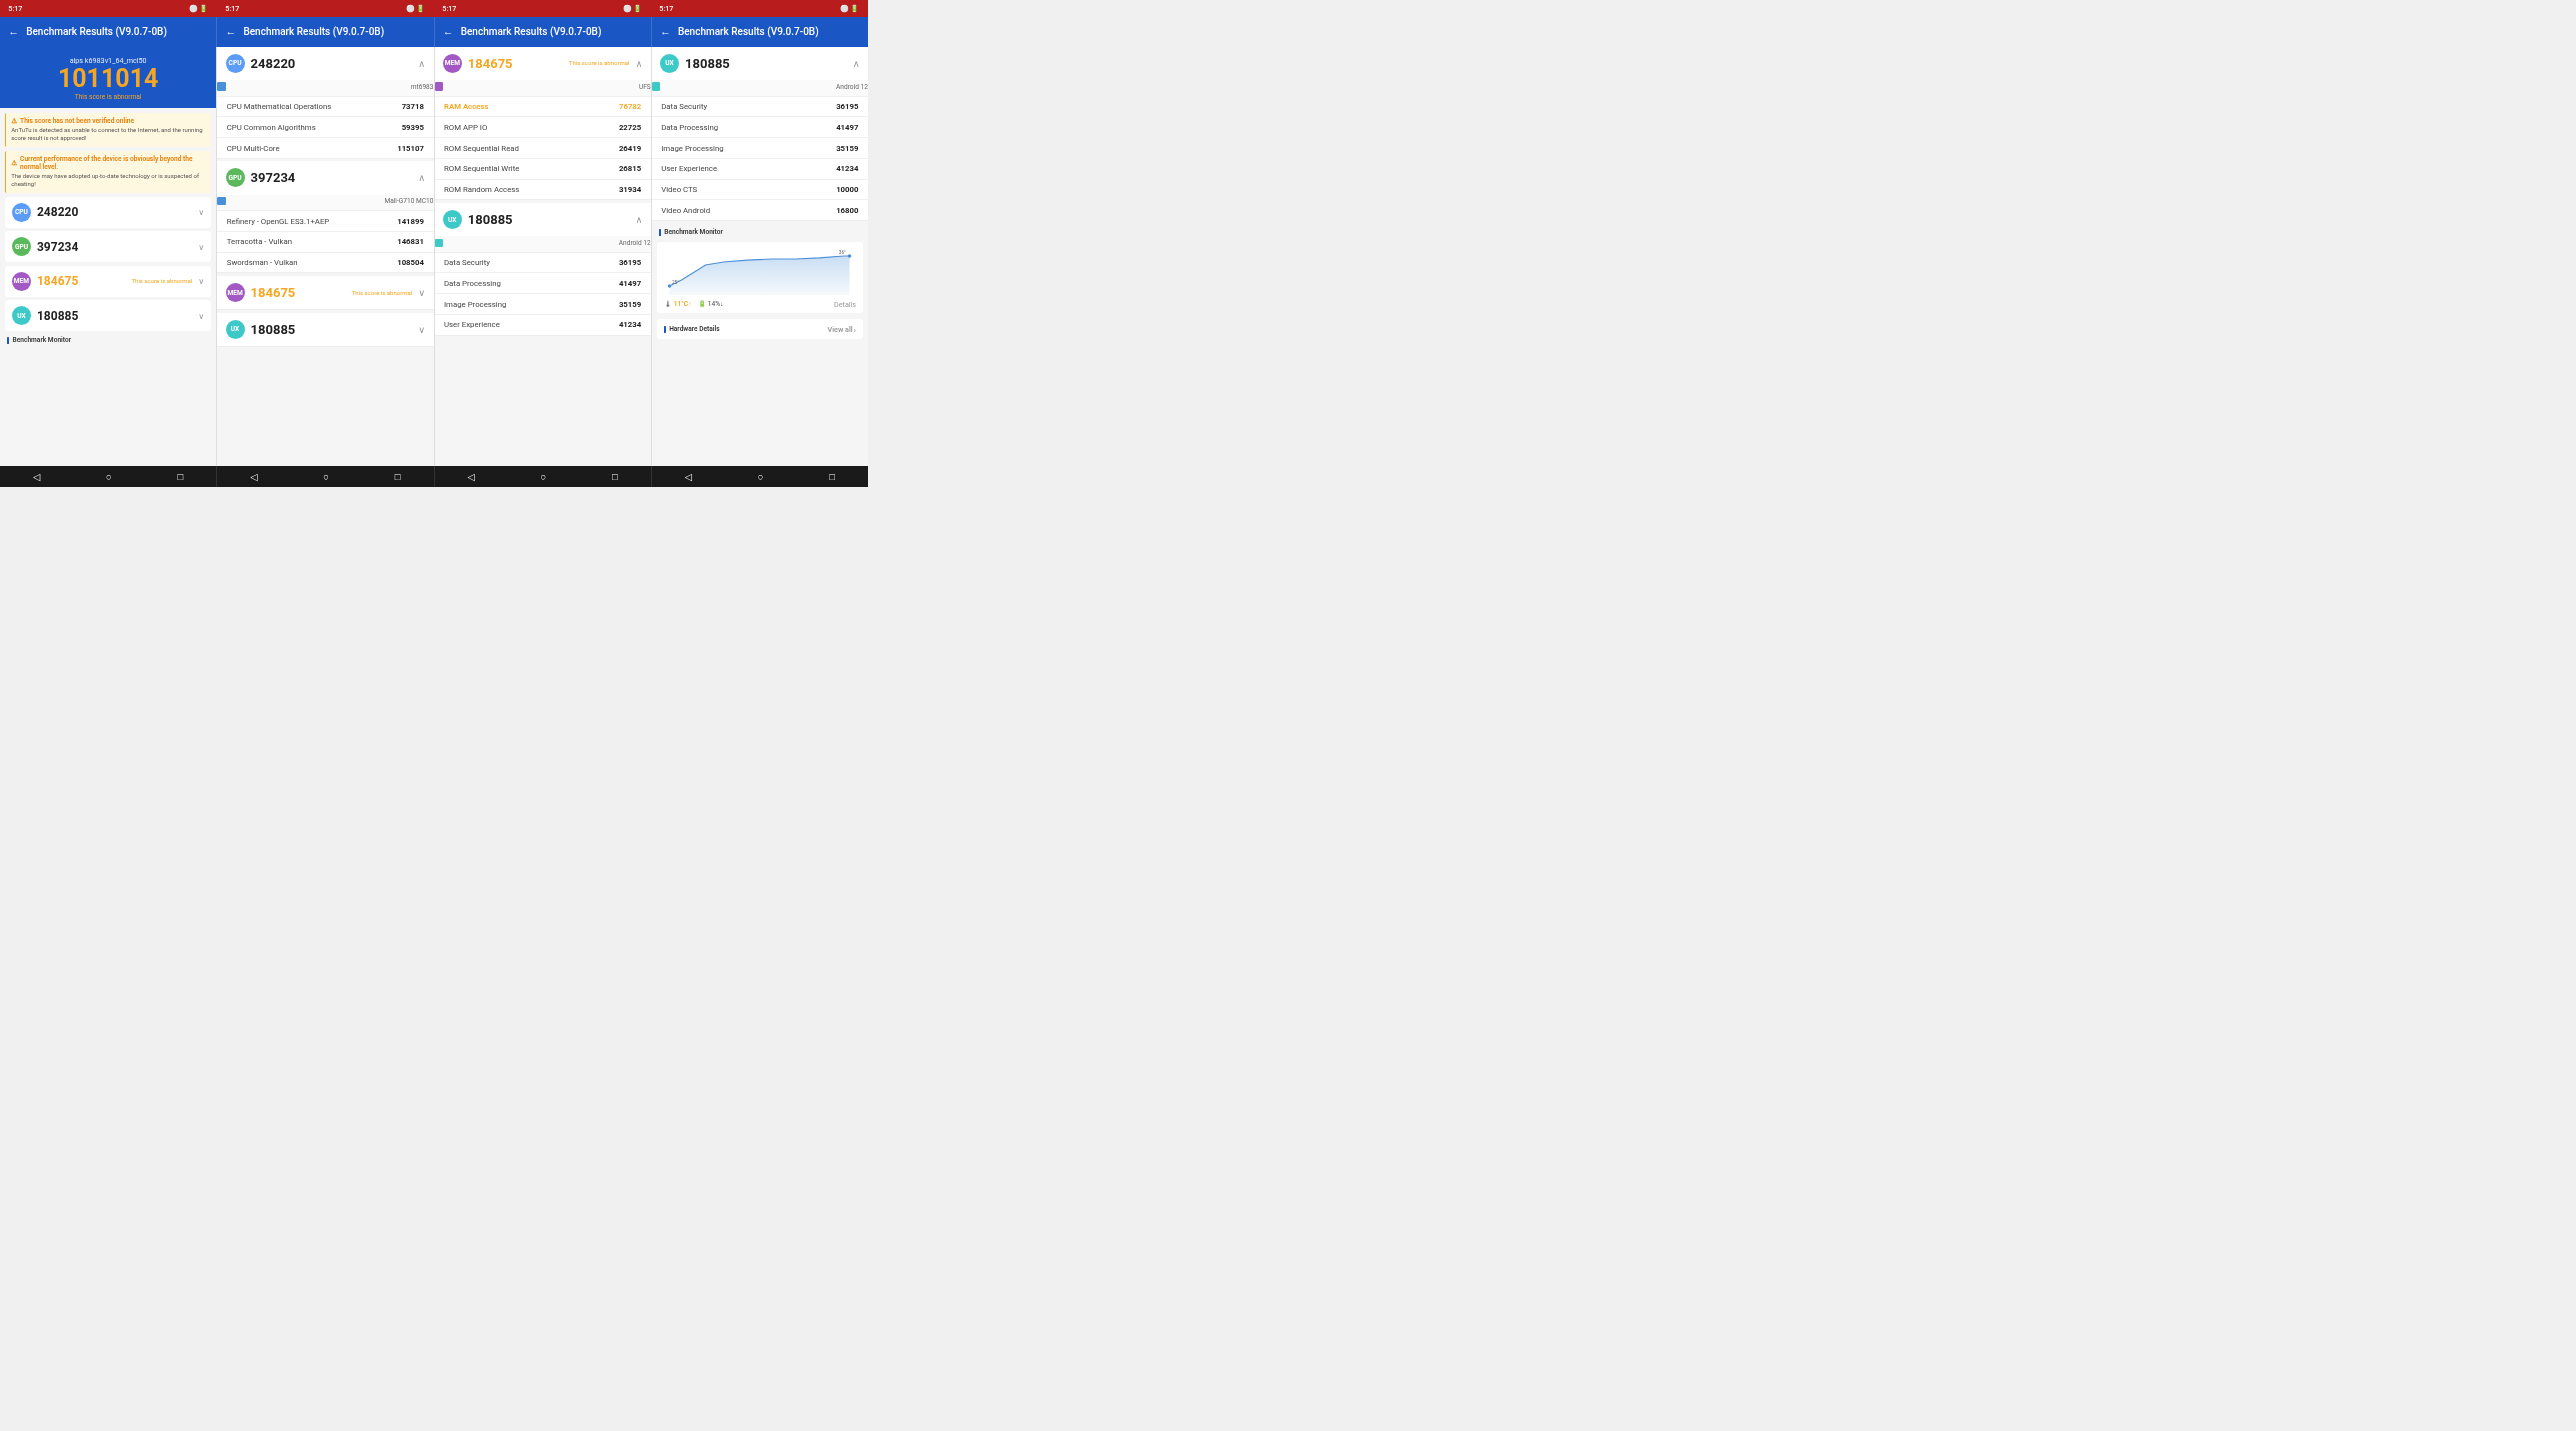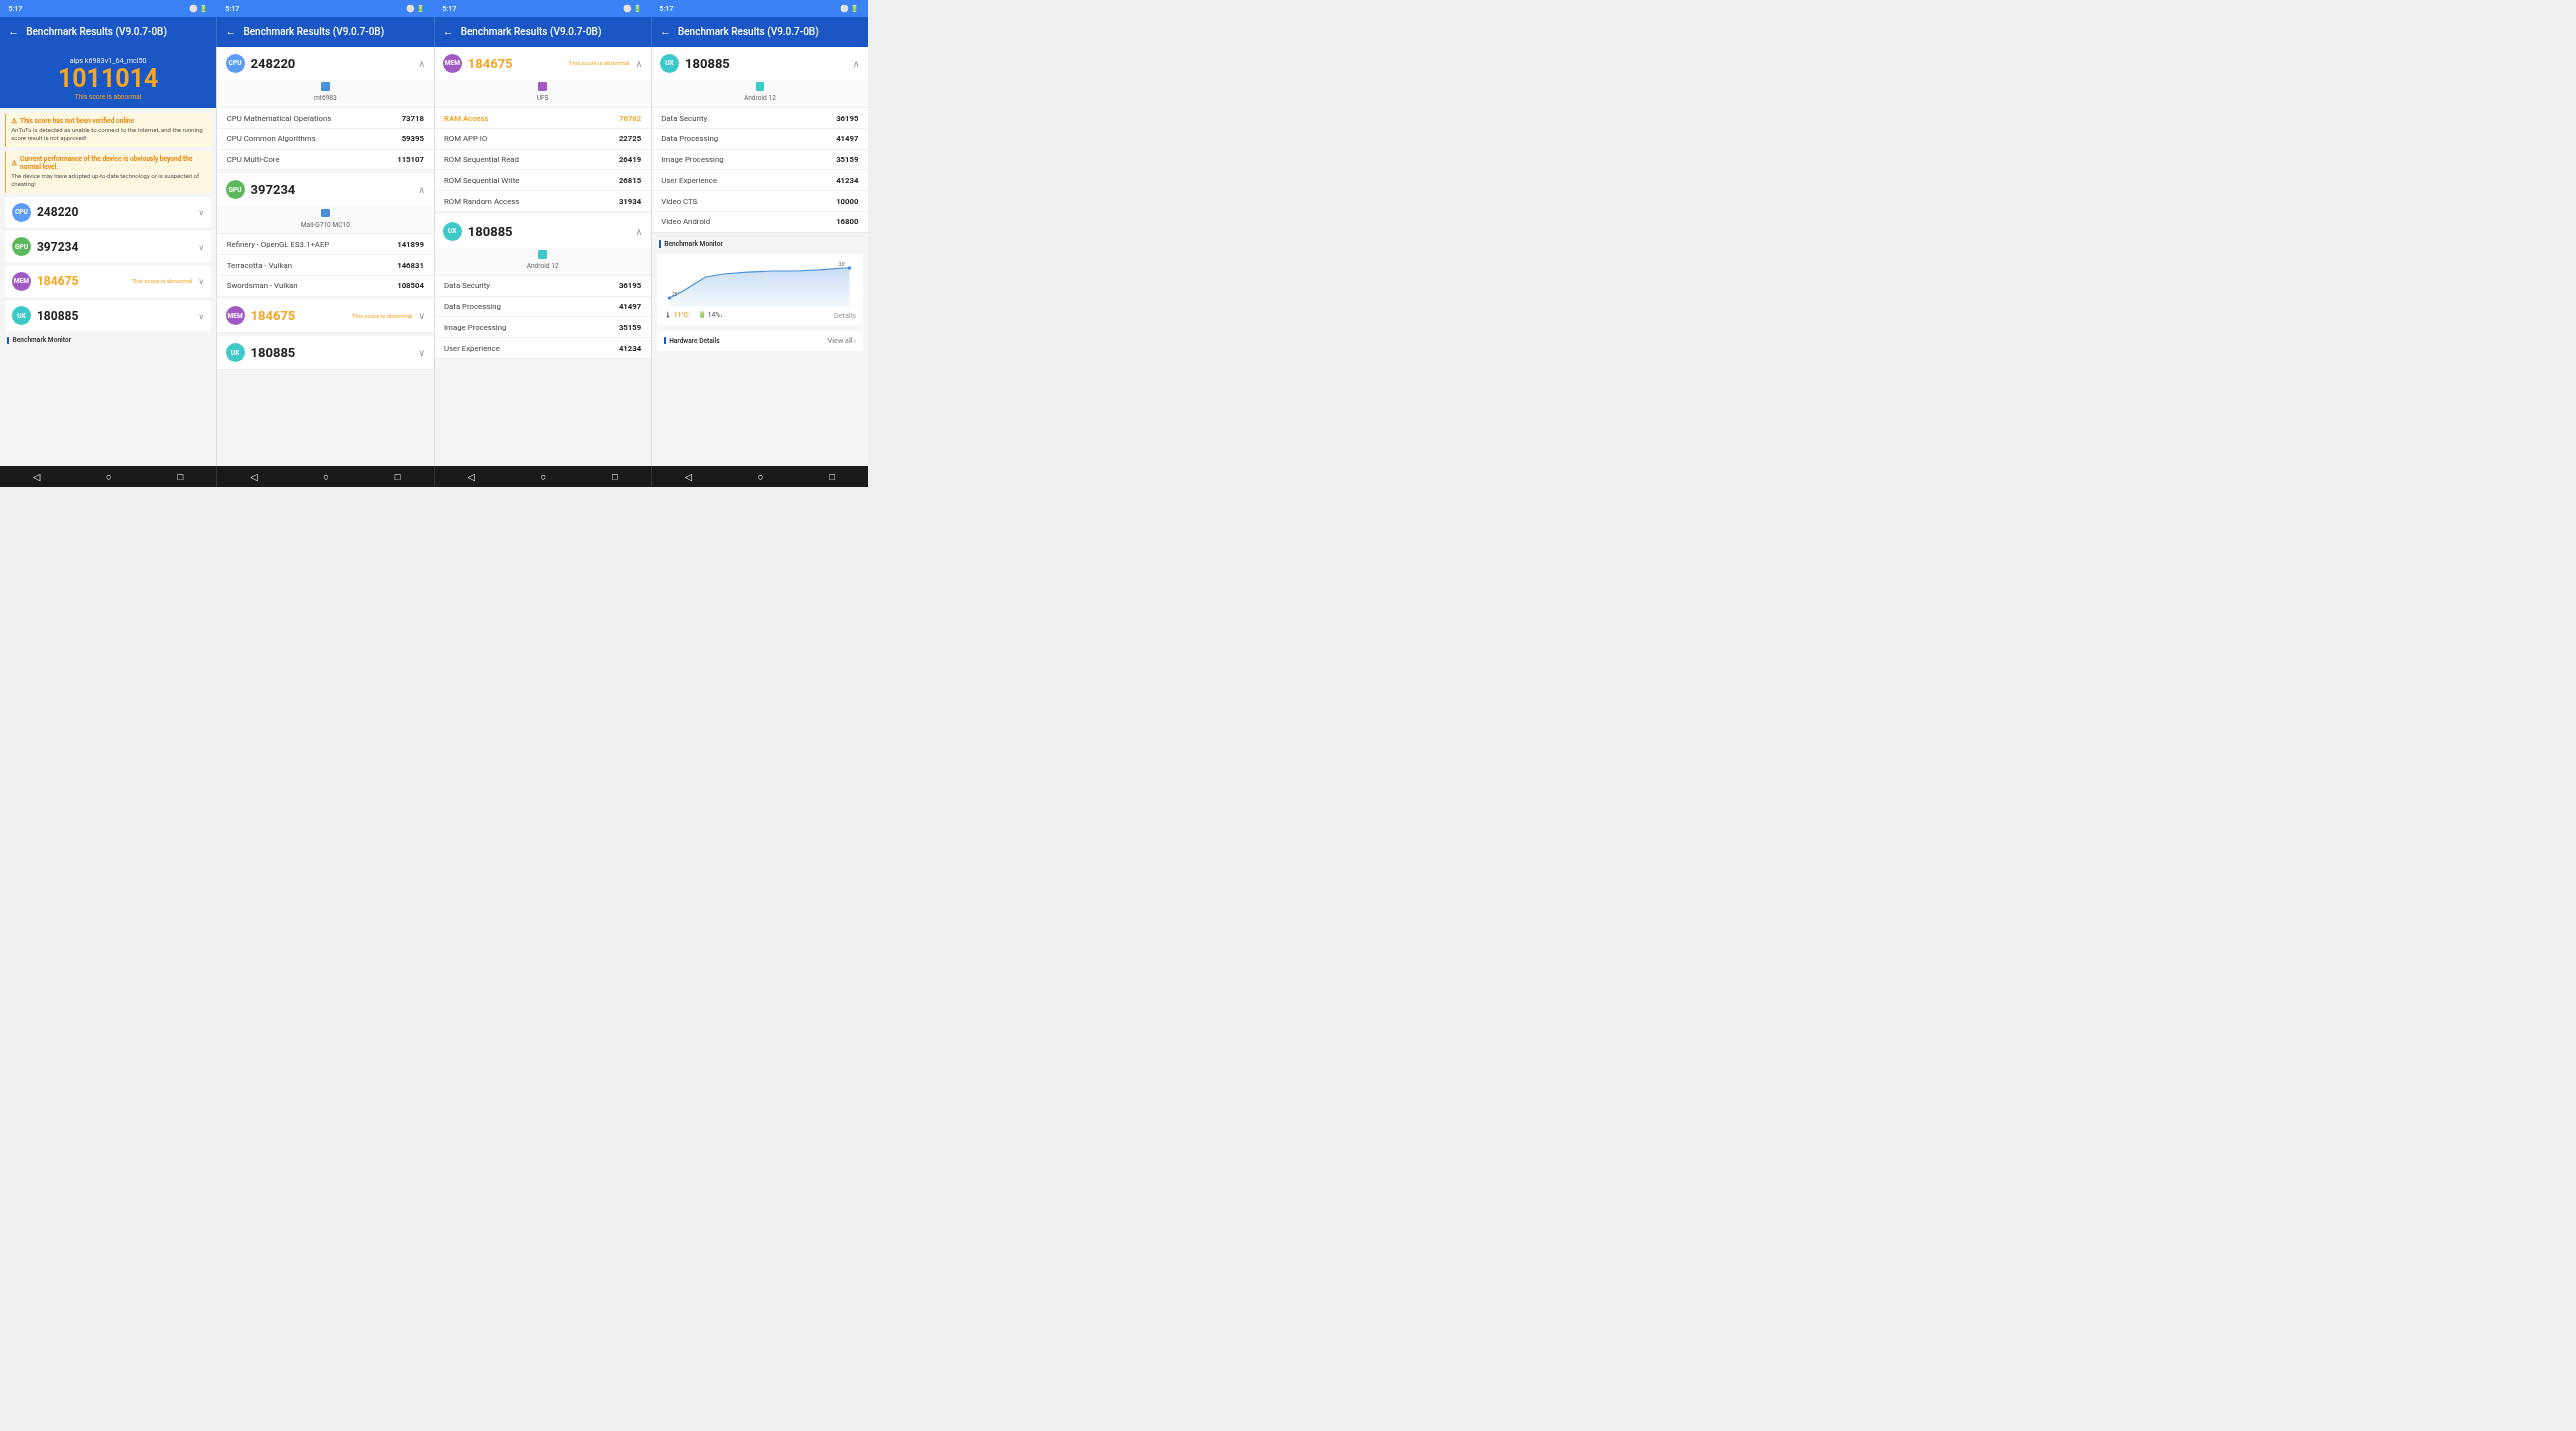--- a/index.html
+++ b/index.html
@@ -10,21 +10,21 @@
       background: #f0f0f0;
       display: flex;
       flex-direction: column;
       overflow: hidden;
     }
 
     
     .status-bars {
       display: flex;
       height: 16.7px;
-      background: #3b82f6;
+      background: #b91c1c;
     }
     .status-bar {
       flex: 1;
       display: flex;
       align-items: center;
       justify-content: space-between;
       padding: 0 8.3px;
       color: white;
       font-size: 7.2px;
       font-weight: 500;
@@ -212,21 +212,20 @@
     }
     .chip-label {
       display: flex;
       align-items: center;
       justify-content: space-between;
       gap: 3.6px;
       padding: 2.4px 0 4.8px 0;
       font-size: 6.6px;
       color: #666;
       background: #fafafa;
-      flex-direction: column;
     }
     .chip-icon {
       width: 8.3px;
       height: 8.3px;
       background: #4a90d9;
       border-radius: 1.2px;
       display: inline-block;
     }
     .score-detail-row {
       display: flex;

